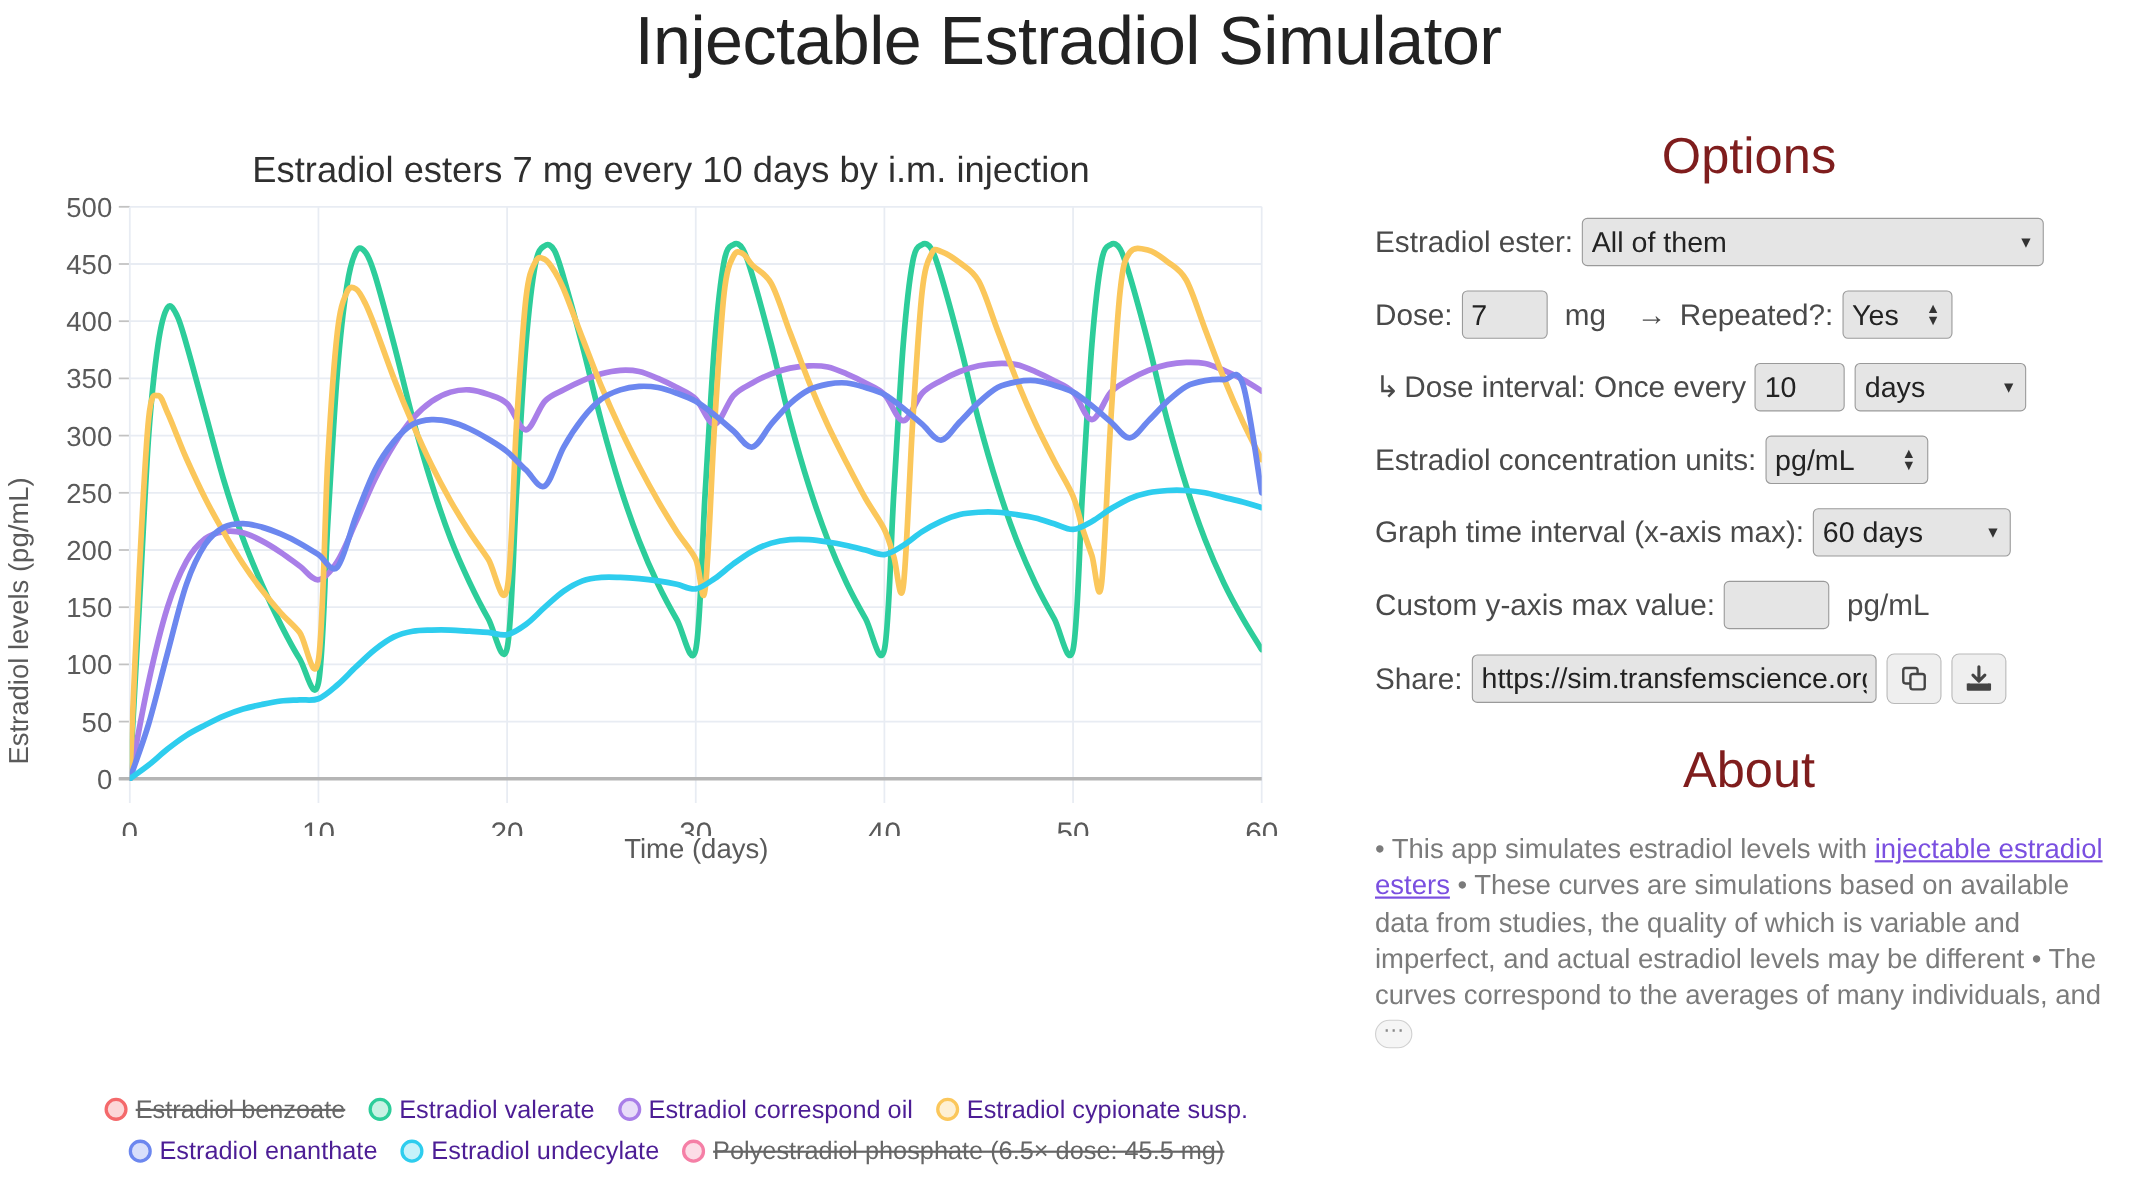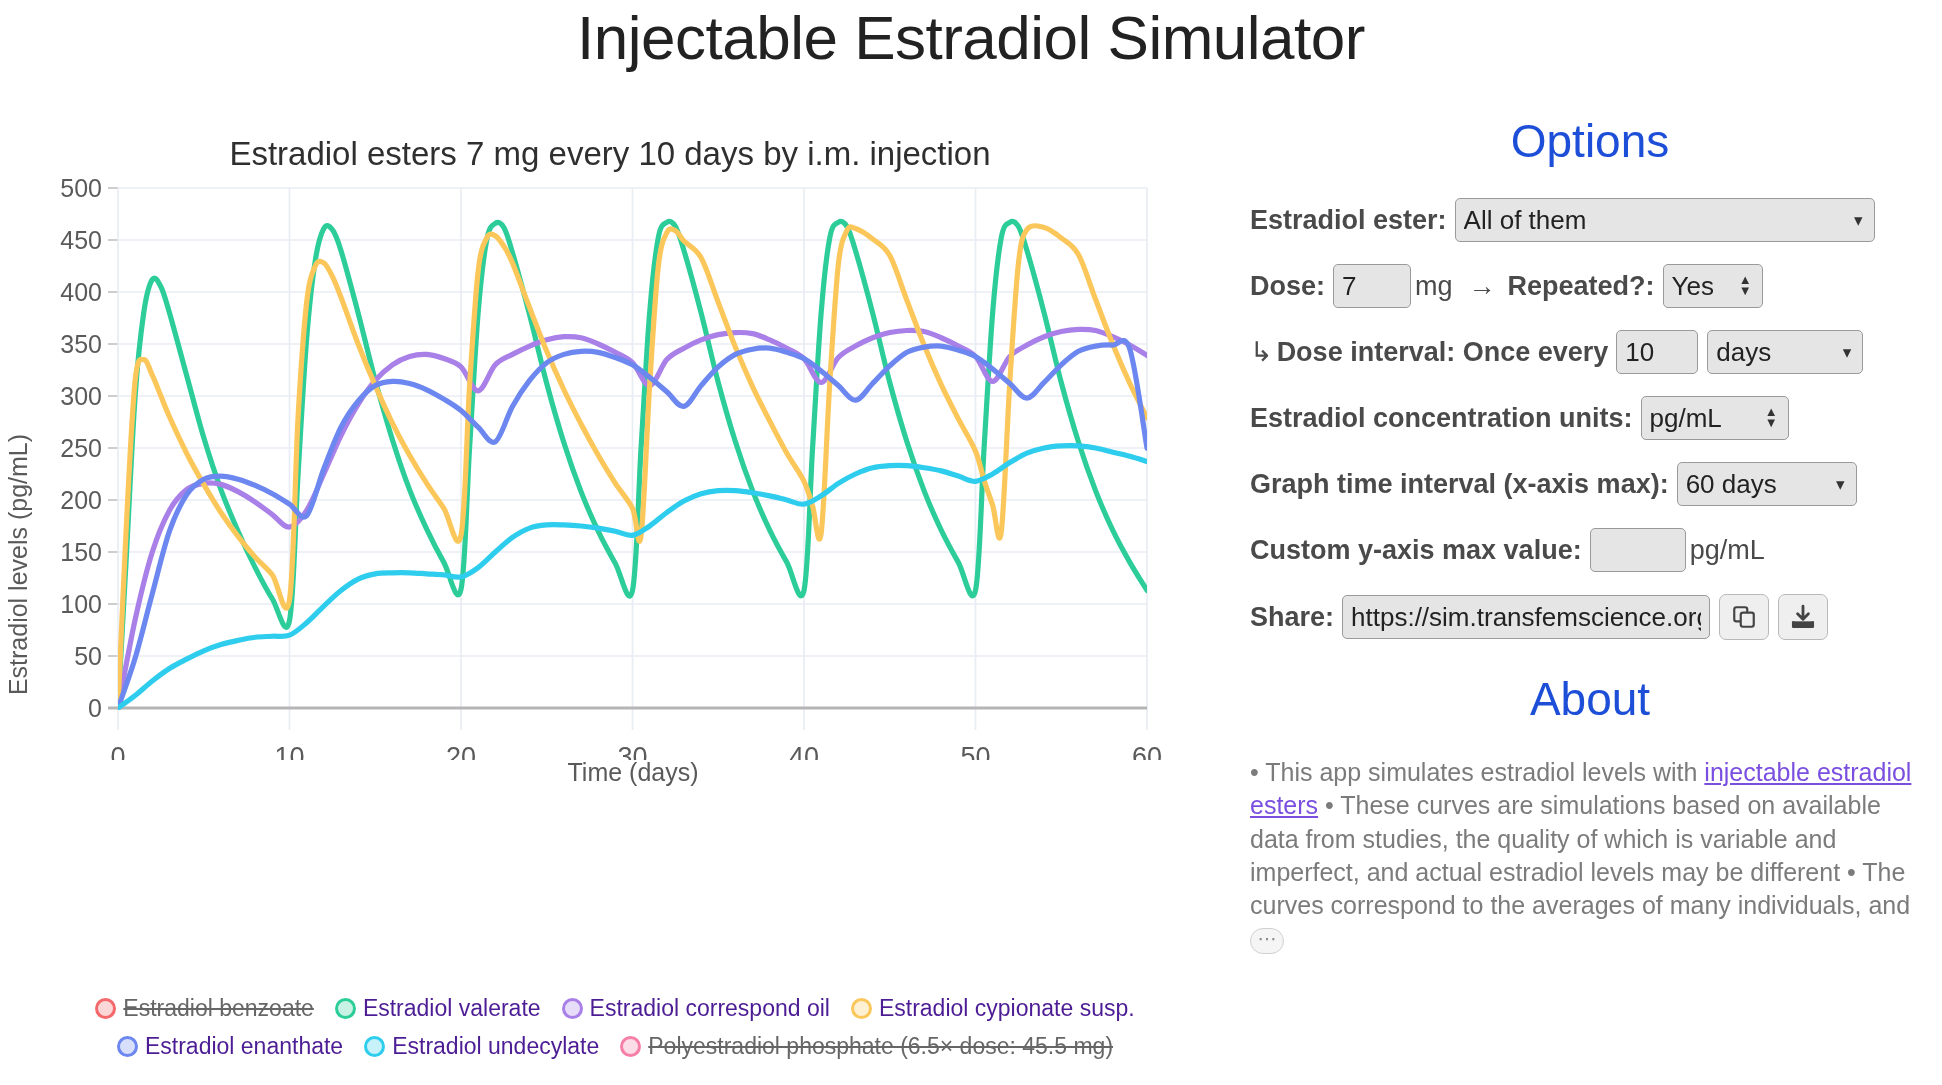--- a/index.html
+++ b/index.html
@@ -99,34 +99,34 @@
   
   .options-col {
     position: absolute;
     left: 1250px; top: 118px;
     width: 680px;
   }
   .section-heading {
     text-align: center;
     font-size: 46px;
     font-weight: 400;
-    color: #1d4ed8;
+    color: #7f1d1d;
     margin: 0 0 34px 0;
     line-height: 1;
   }
   .opt-row {
     display: flex;
     align-items: center;
     flex-wrap: wrap;
     font-size: 27px;
     color: #4a4a4a;
     margin-bottom: 22px;
     min-height: 44px;
   }
-  .opt-label { margin-right: 8px; font-weight: bold; }
+  .opt-label { margin-right: 8px; }
 
   select.ctl, input.ctl {
     font-family: "Liberation Sans", sans-serif;
     font-size: 26px;
     color: #222;
     background: #e5e5e5;
     border: 1px solid #9a9a9a;
     border-radius: 5px;
     padding: 4px 8px;
     height: 44px;
@@ -157,21 +157,21 @@
   .in-dose { width: 78px; }
   .in-interval { width: 82px; }
   .in-ymax { width: 96px; }
   .in-share {
     width: 368px;
     font-size: 22px;
     padding: 4px 7px;
   }
 
   .arrow-sep { margin: 0 12px; color: #4a4a4a; }
-  .unit-txt { margin: 0 4px; }
+  .unit-txt { margin: 0 16px; }
   .hook { margin-right: 4px; }
 
   .icon-btn {
     width: 50px; height: 46px;
     margin-left: 9px;
     border: 1px solid #b9b9b9;
     border-radius: 7px;
     background: #efefef;
     display: inline-flex;
     align-items: center;

